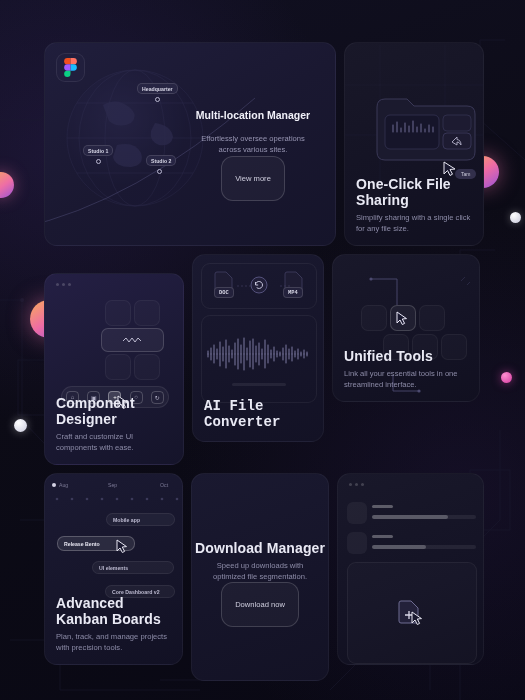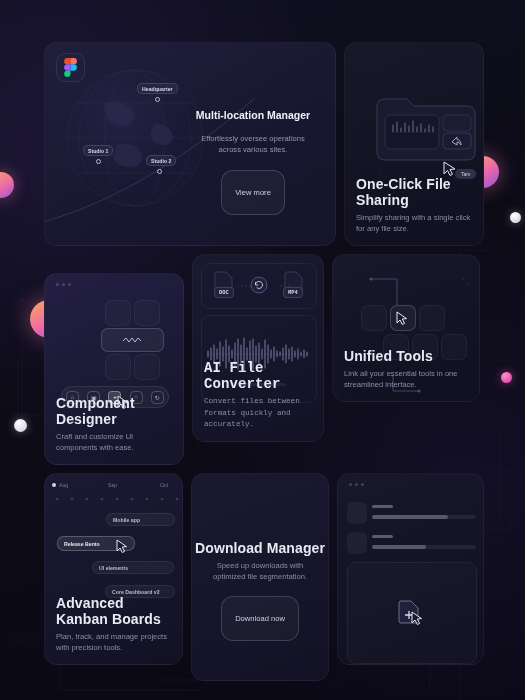--- a/index.html
+++ b/index.html
@@ -49,21 +49,21 @@
   .card-foot{position:absolute;left:11px;right:11px;bottom:11px;}
   
   .c-hero{width:292px;height:204px;
     background:linear-gradient(150deg,#201e3c 0%,#1a1831 50%,#15142a 100%);}
   .logo-box{position:absolute;left:11px;top:10px;width:29px;height:29px;border-radius:9px;
     background:#211f3d;border:1px solid rgba(255,255,255,.08);
     display:flex;align-items:center;justify-content:center;}
   .hero-txt{position:absolute;right:18px;top:66px;width:128px;text-align:center;}
   .hero-h{font-size:10.5px;font-weight:bold;color:#f0f0f8;}
   .hero-p{font-size:7.6px;color:#9795b2;line-height:1.5;margin-top:12px;}
-  .btn{display:inline-block;margin-top:14px;padding:17px 13px;border-radius:12px;
+  .btn{display:inline-block;margin-top:0;padding:17px 13px;border-radius:12px;
     border:1px solid rgba(255,255,255,.16);font-size:7.6px;color:#cfcede;
     background:rgba(255,255,255,.035);}
   .pin-lbl{position:absolute;font-size:5.2px;font-weight:bold;color:#d7d6e6;
     background:rgba(40,38,68,.92);border:1px solid rgba(255,255,255,.13);
     padding:1.5px 4px;border-radius:5px;white-space:nowrap;}
   .pin-dot{position:absolute;width:5px;height:5px;border-radius:50%;
     background:#1d1b36;border:1.4px solid #b9b7d0;}
   
   .c-share{width:140px;height:204px;background:linear-gradient(160deg,#191829 0%,#141324 60%,#111020 100%);}
   .cursor-lbl{position:absolute;font-size:5px;color:#cbcada;background:rgba(52,50,78,.95);
@@ -358,21 +358,20 @@
             <path d="M89 17 v3"></path>
             <path d="M92 17 v5"></path>
             <path d="M95 17 v2"></path>
           <path d="M98 17 v4"></path>
             <path d="M101 17 v2"></path>
         </g>
       </svg>
       <div class="bar" style="left:39px;top:128px;width:54px;height:3px"></div>
       <div class="card-foot">
         <div class="card-title">AI File Converter</div>
-        <div class="card-desc">Convert files between formats quickly and accurately.</div>
       </div>
     </div>
 
     <div class="card c-unif">
       <svg width="148" height="150" style="position:absolute;left:0;top:0">
         <path d="M38 24 H64 V50" stroke="#4c4a70" stroke-width=".9" fill="none"></path>
         <path d="M60 120 V136 H86" stroke="#4c4a70" stroke-width=".9" fill="none"></path>
         <g fill="#4c4a70">
             <circle cx="38" cy="24" r="1.6"></circle>
             <circle cx="86" cy="136" r="1.6"></circle>

